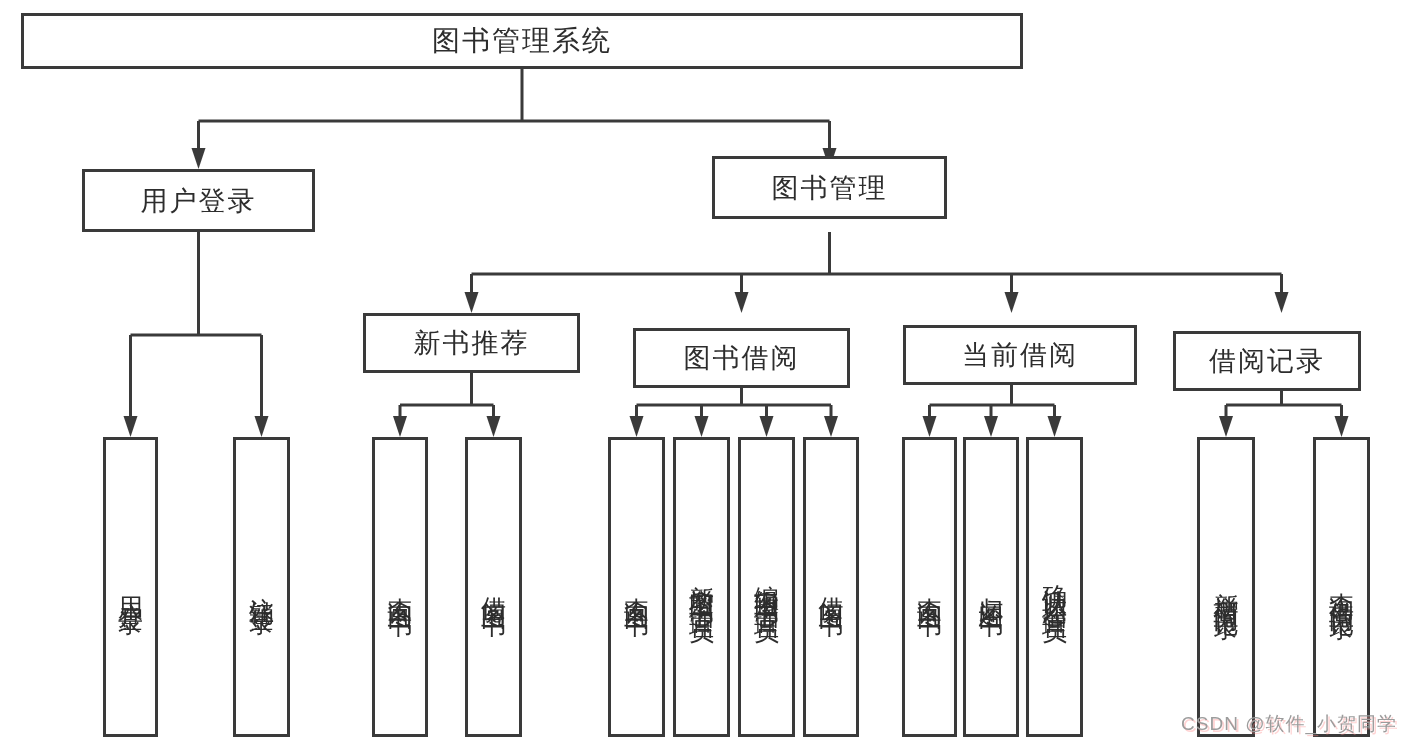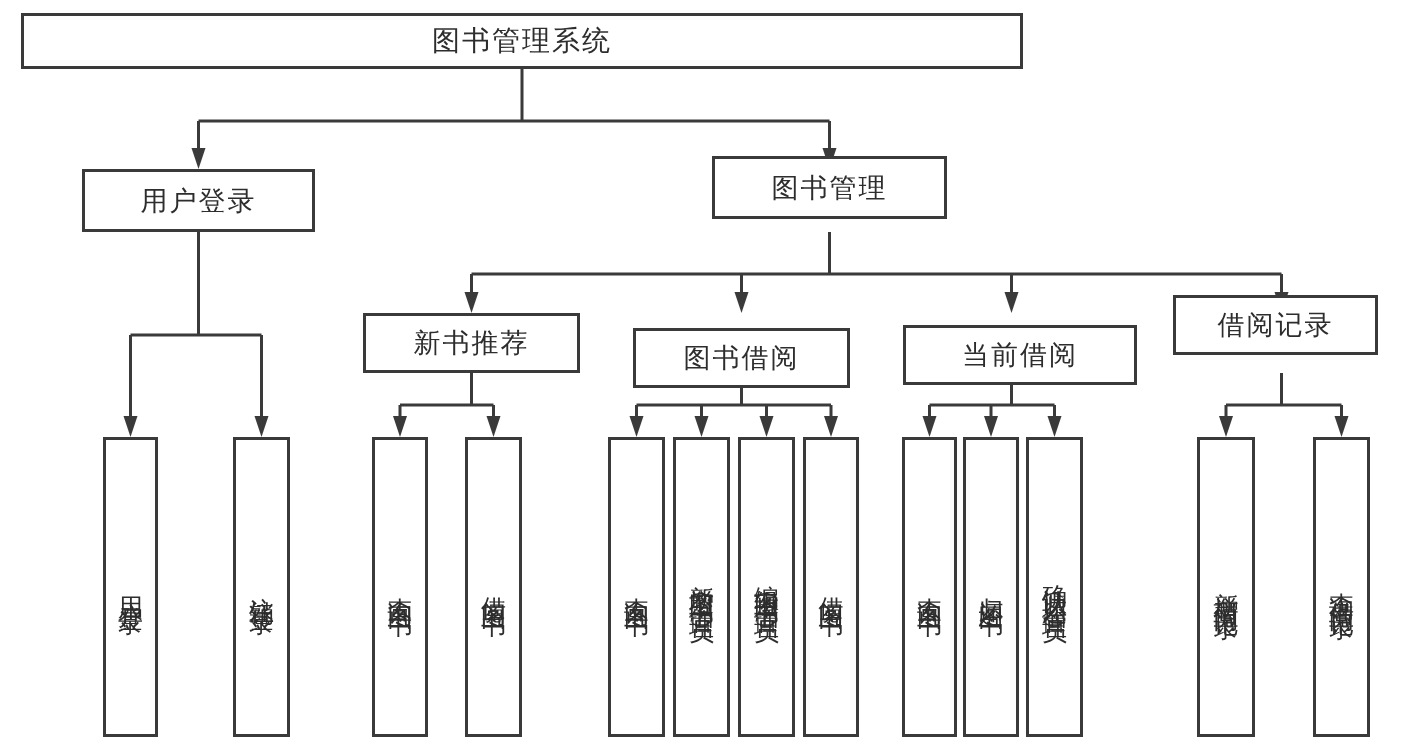--- a/index.html
+++ b/index.html
@@ -105,21 +105,21 @@
 
   <div class="node h" style="left:363px;top:313px;width:217px;height:60px">
     <span>新书推荐</span>
   </div>
   <div class="node h" style="left:633px;top:328px;width:217px;height:60px">
     <span>图书借阅</span>
   </div>
   <div class="node h" style="left:903px;top:325px;width:234px;height:60px">
     <span>当前借阅</span>
   </div>
-  <div class="node h" style="left:1173px;top:295px;width:205px;height:60px">
+  <div class="node h" style="left:1173px;top:331px;width:188px;height:60px">
     <span>借阅记录</span>
   </div>
 
   <div class="node v" style="left:103px;top:437px;width:55px;height:300px">
     <span>用户登录</span>
   </div>
   <div class="node v" style="left:233px;top:437px;width:57px;height:300px">
     <span>注销登录</span>
   </div>
 
@@ -153,14 +153,15 @@
     <span>确认归还（管理员）</span>
   </div>
 
   <div class="node v" style="left:1197px;top:437px;width:58px;height:300px">
     <span>新增借阅记录</span>
   </div>
   <div class="node v" style="left:1313px;top:437px;width:57px;height:300px">
     <span>查询借阅记录</span>
   </div>
 
+  <div class="watermark">CSDN @软件_小贺同学</div>
 
 </div>
 
 </body></html>

